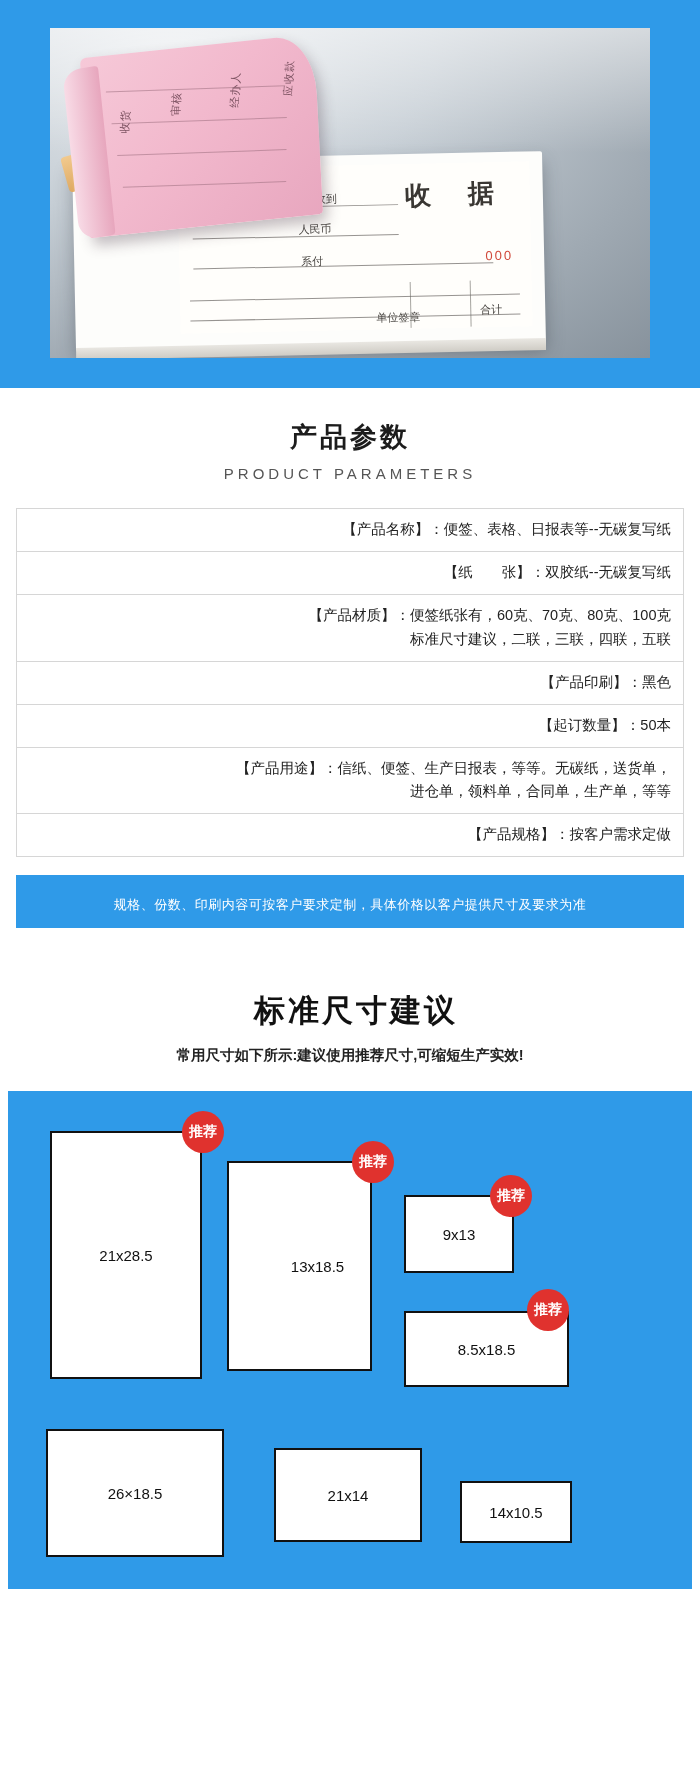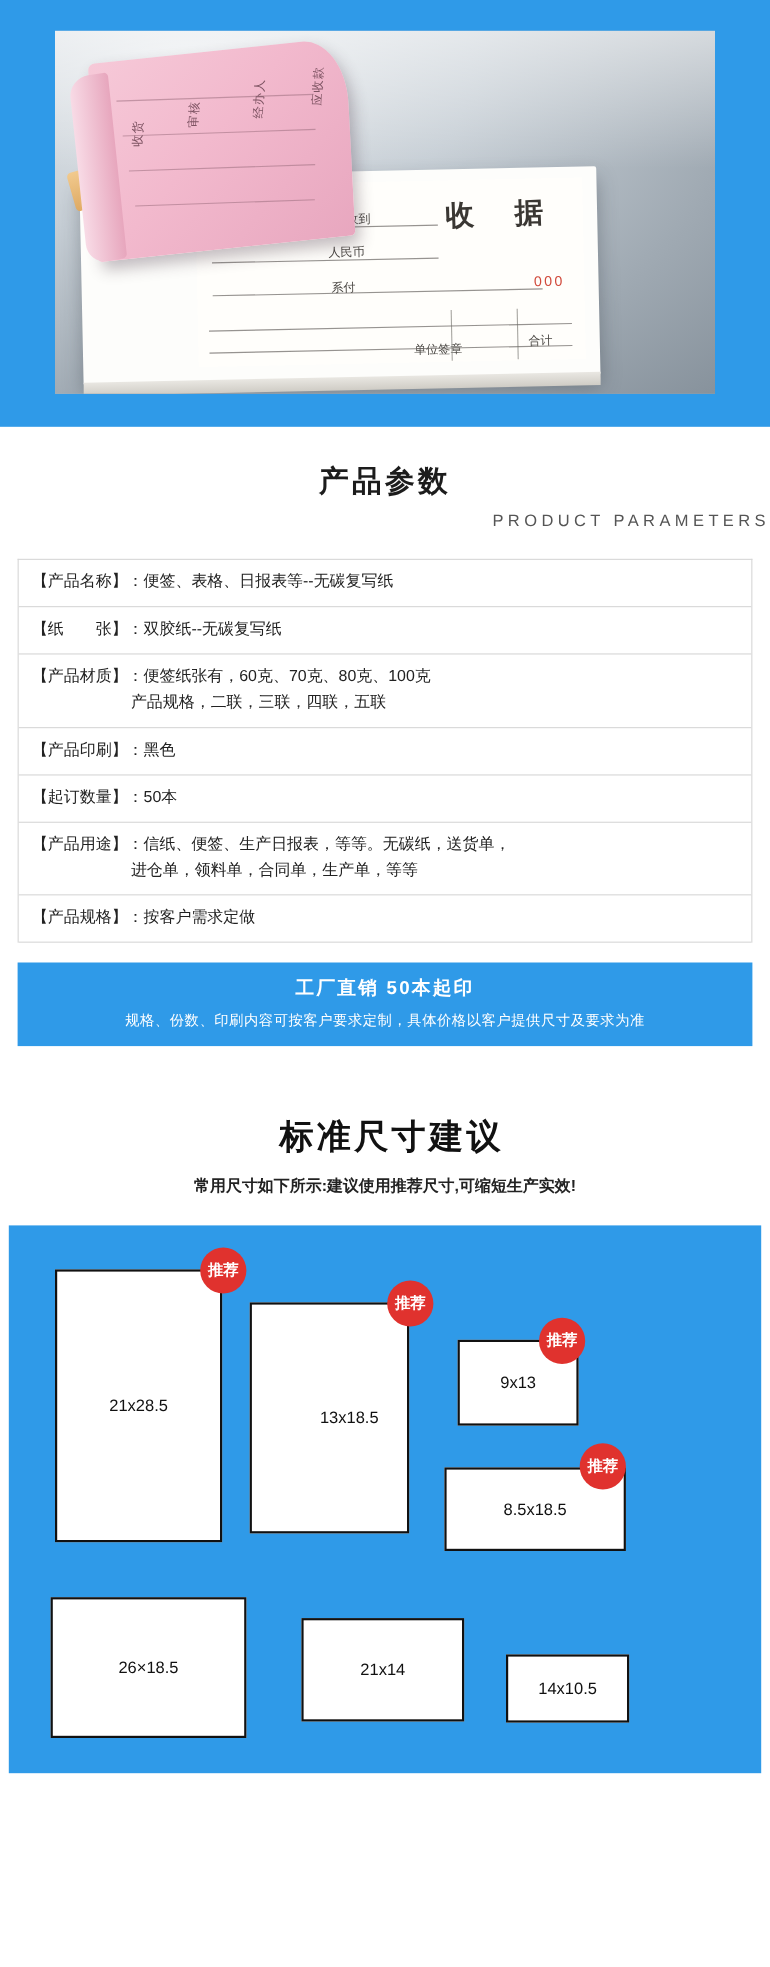--- a/index.html
+++ b/index.html
@@ -182,26 +182,26 @@
     font-size: 27px;
     font-weight: bold;
     color: #1c1c1c;
     letter-spacing: 3px;
   }
   .section-subtitle {
     margin-top: 10px;
     font-size: 15px;
     color: #555;
     letter-spacing: 4px;
-    text-align: right;
   }
   .params {
     margin: 18px 16px 0 16px;
     border: 1px solid #d6d6d6;
     border-bottom: none;
+    text-align: right;
   }
   .param-row {
     border-bottom: 1px solid #d6d6d6;
     padding: 9px 12px;
     font-size: 14.5px;
     color: #222;
     line-height: 1.65;
   }
   .param-row .label { white-space: nowrap; }
   .param-row .extra {
@@ -332,39 +332,38 @@
 
   <div class="params">
     <div class="param-row">
       <span class="label">【产品名称】</span><span>：便签、表格、日报表等--无碳复写纸</span>
     </div>
     <div class="param-row">
       <span class="label">【纸　　张】</span><span>：双胶纸--无碳复写纸</span>
     </div>
     <div class="param-row">
       <span class="label">【产品材质】</span><span>：便签纸张有，60克、70克、80克、100克</span>
-      <span class="extra">产品规格，二联，三联，四联，五联</span>
+      <span class="extra">标准尺寸建议，二联，三联，四联，五联</span>
     </div>
     <div class="param-row">
       <span class="label">【产品印刷】</span><span>：黑色</span>
     </div>
     <div class="param-row">
       <span class="label">【起订数量】</span><span>：50本</span>
     </div>
     <div class="param-row">
       <span class="label">【产品用途】</span><span>：信纸、便签、生产日报表，等等。无碳纸，送货单，</span>
       <span class="extra">进仓单，领料单，合同单，生产单，等等</span>
     </div>
     <div class="param-row">
       <span class="label">【产品规格】</span><span>：按客户需求定做</span>
     </div>
   </div>
 
   <div class="banner">
-    <div class="banner-main">工厂直销  50本起印</div>
     <div class="banner-sub">规格、份数、印刷内容可按客户要求定制，具体价格以客户提供尺寸及要求为准</div>
   </div>
 
   <div class="size-head">
     <div class="size-title">标准尺寸建议</div>
     <div class="size-sub">常用尺寸如下所示:建议使用推荐尺寸,可缩短生产实效!</div>
   </div>
 
   <div class="size-panel">
     <div class="size-canvas">
@@ -376,21 +375,21 @@
         <span>推荐</span>
       </div>
 
       <div class="box" style="left:205px; top:48px; width:145px; height:210px;padding-left:36px;">
         <span>13x18.5</span>
       </div>
       <div class="badge" style="left:330px; top:28px;">
         <span>推荐</span>
       </div>
 
-      <div class="box" style="left:382px; top:82px; width:110px; height:78px;margin-left:12px;">
+      <div class="box" style="left:382px; top:82px; width:110px; height:78px;">
         <span>9x13</span>
       </div>
       <div class="badge" style="left:468px; top:62px;">
         <span>推荐</span>
       </div>
 
       <div class="box" style="left:382px; top:198px; width:165px; height:76px;">
         <span>8.5x18.5</span>
       </div>
       <div class="badge" style="left:505px; top:176px;">

